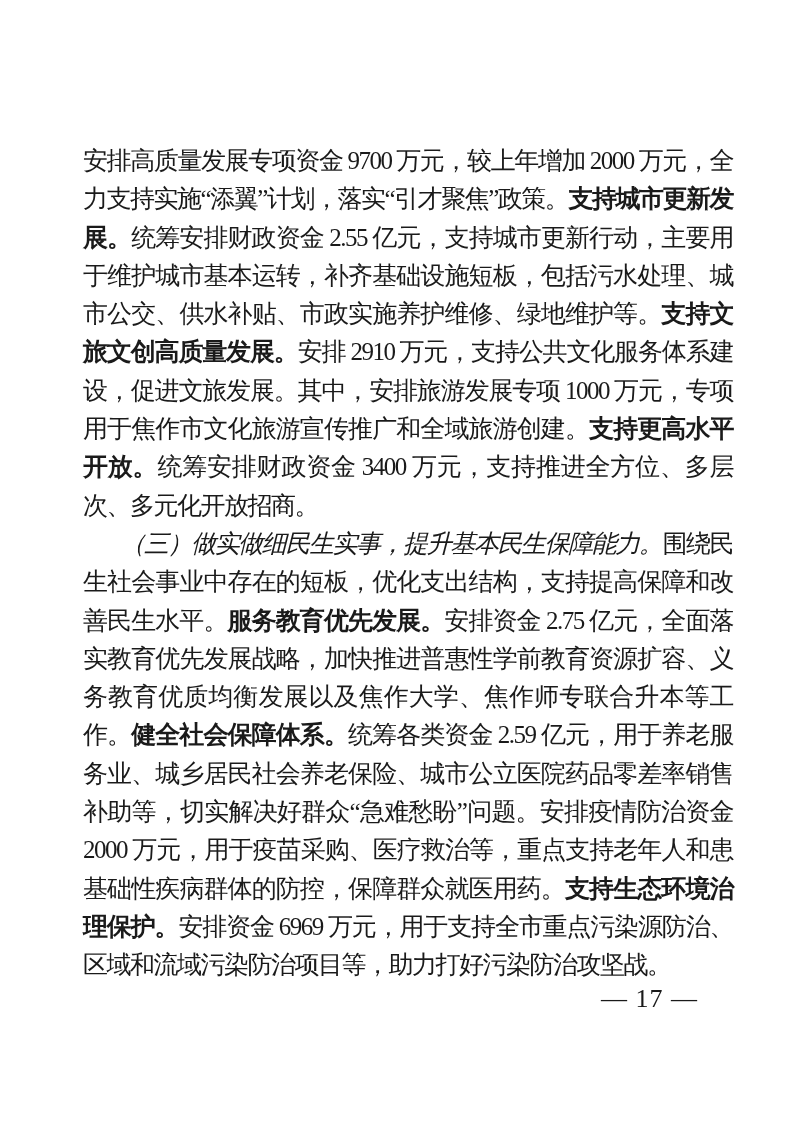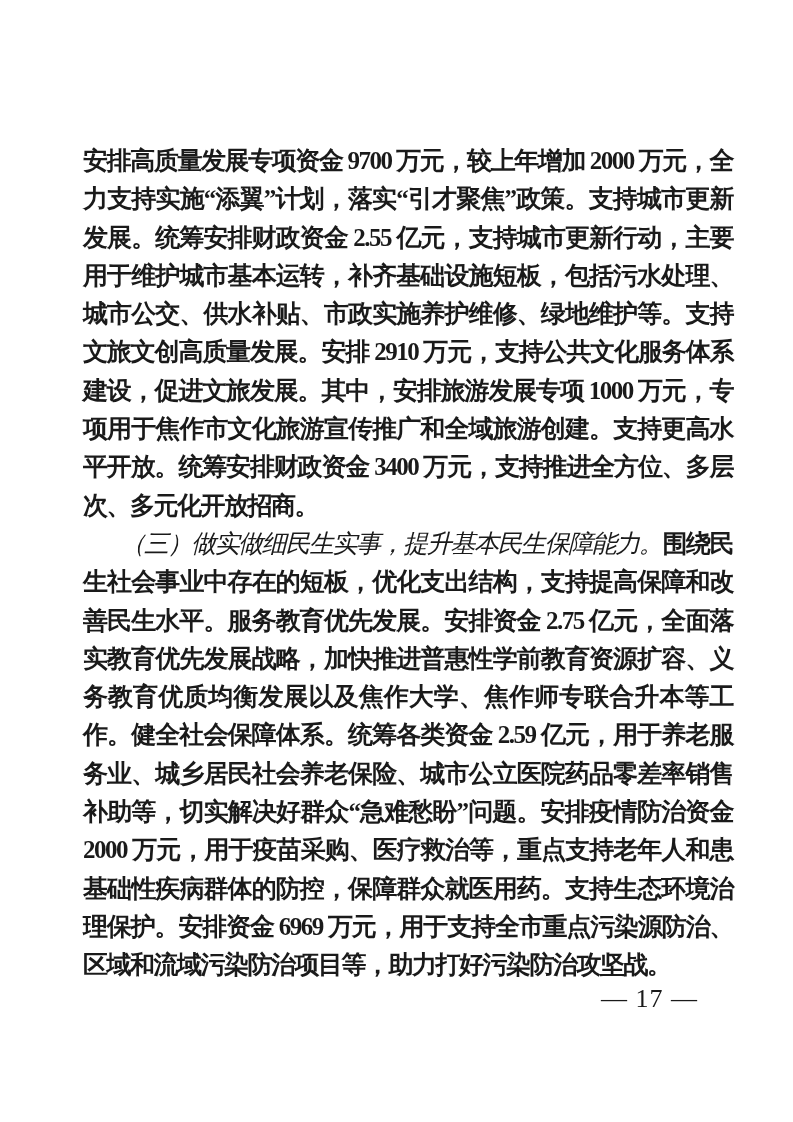--- a/index.html
+++ b/index.html
@@ -27,21 +27,21 @@
     text-align: justify;
   }
   p.para {
     margin: 0;
     padding: 0;
     text-indent: 0;
   }
   p.para.indent {
     text-indent: 1.5em;
   }
-  .run-normal { font-weight: bold; font-style: normal; }
+  .run-normal { font-weight: normal; font-style: normal; }
   .run-bold   { font-weight: 700;    font-style: normal; }
   .run-kai    { font-weight: normal; font-style: italic; margin-top: 44px; }
   .page-footer {
     position: absolute;
     top: 984px;
     right: 95px;
     font-size: 26px;
     letter-spacing: 1px;
     color: #1a1a1a;
   }

